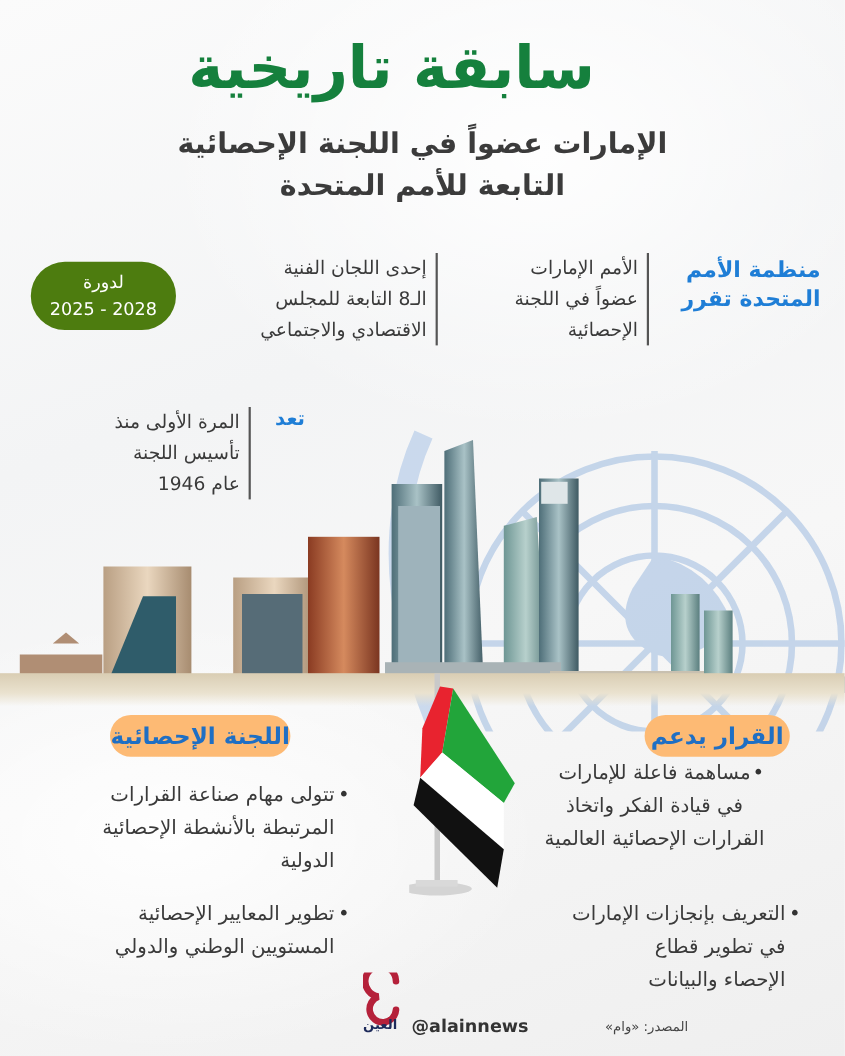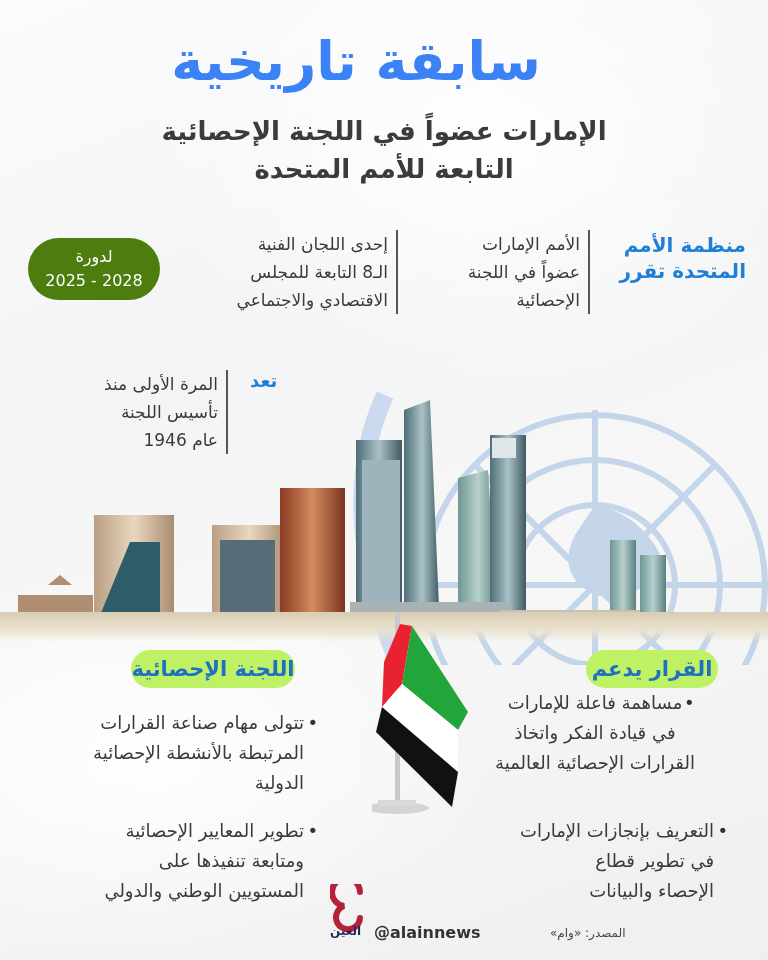--- a/index.html
+++ b/index.html
@@ -11,21 +11,21 @@
     color: #3a3a3a;
   }
   .bg-swoosh {
     position: absolute; border-radius: 50%;
     background: radial-gradient(ellipse at center, rgba(255,255,255,0.9) 0%, rgba(255,255,255,0) 70%);
   }
 
   
   .title {
     position: absolute; top: 30px; left: 0; width: 712px;
-    text-align: center; font-size: 54px; font-weight: bold; color: #3b82f6;
+    text-align: center; font-size: 54px; font-weight: bold; color: #15803d;
     letter-spacing: 1px;
   }
   .subtitle {
     position: absolute; top: 112px; left: 0; width: 768px;
     text-align: center; font-size: 26px; font-weight: bold; color: #3b3b3b; line-height: 38px;
   }
 
   
   .un-decides {
     position: absolute; top: 232px; right: 22px; width: 150px;
@@ -61,22 +61,22 @@
   .ground {
     position: absolute; left: 0; top: 612px; width: 768px; height: 30px;
     background: linear-gradient(180deg, #d9cdb3 0%, #eae2cf 60%, rgba(240,236,228,0) 100%);
   }
 
   
   .flag { position: absolute; top: 612px; left: 372px; width: 100px; height: 210px; }
 
   
   .pill-heading {
-    position: absolute; height: 38px; border-radius: 19px; background: #bef264;
-    color: #1f6fc4; font-weight: bold; font-size: 21px; text-align: center; line-height: 38px; margin-left: 31px;
+    position: absolute; height: 38px; border-radius: 19px; background: #fdba74;
+    color: #1f6fc4; font-weight: bold; font-size: 21px; text-align: center; line-height: 38px;
   }
   .pill-right { top: 650px; right: 50px; width: 132px; }
   .pill-left { top: 650px; left: 100px; width: 164px; }
 
   .bullet {
     position: absolute; font-size: 18px; line-height: 30px; color: #3a3a3a; text-align: right;
   }
   .bullet .dot { display: inline-block; width: 14px; color: #333; }
   .b-r1 { top: 688px; right: 40px; width: 252px; text-align: center; }
   .b-r2 { top: 816px; right: 40px; width: 252px; }
@@ -209,21 +209,20 @@
 </div>
 
 <div class="pill-heading pill-left">اللجنة الإحصائية</div>
 <div class="bullet b-l1">
   <div><span class="dot">•</span><span>تتولى مهام صناعة القرارات</span></div>
   <div style="padding-right:14px">المرتبطة بالأنشطة الإحصائية</div>
   <div style="padding-right:14px">الدولية</div>
 </div>
 <div class="bullet b-l2">
   <div><span class="dot">•</span><span>تطوير المعايير الإحصائية</span></div>
-  <div style="padding-right:14px">ومتابعة تنفيذها على</div>
   <div style="padding-right:14px">المستويين الوطني والدولي</div>
 </div>
 
 <div class="source">المصدر: «وام»</div>
 <svg class="logo" viewBox="0 0 40 62">
   <path d="M30 8 A14 14 0 1 0 14 22 A12 12 0 1 0 30 34" fill="none" stroke="#b5213a" stroke-width="6" stroke-linecap="round"></path>
 </svg>
 <div class="logo-text">العين</div>
 <div class="handle">@alainnews</div>
 

